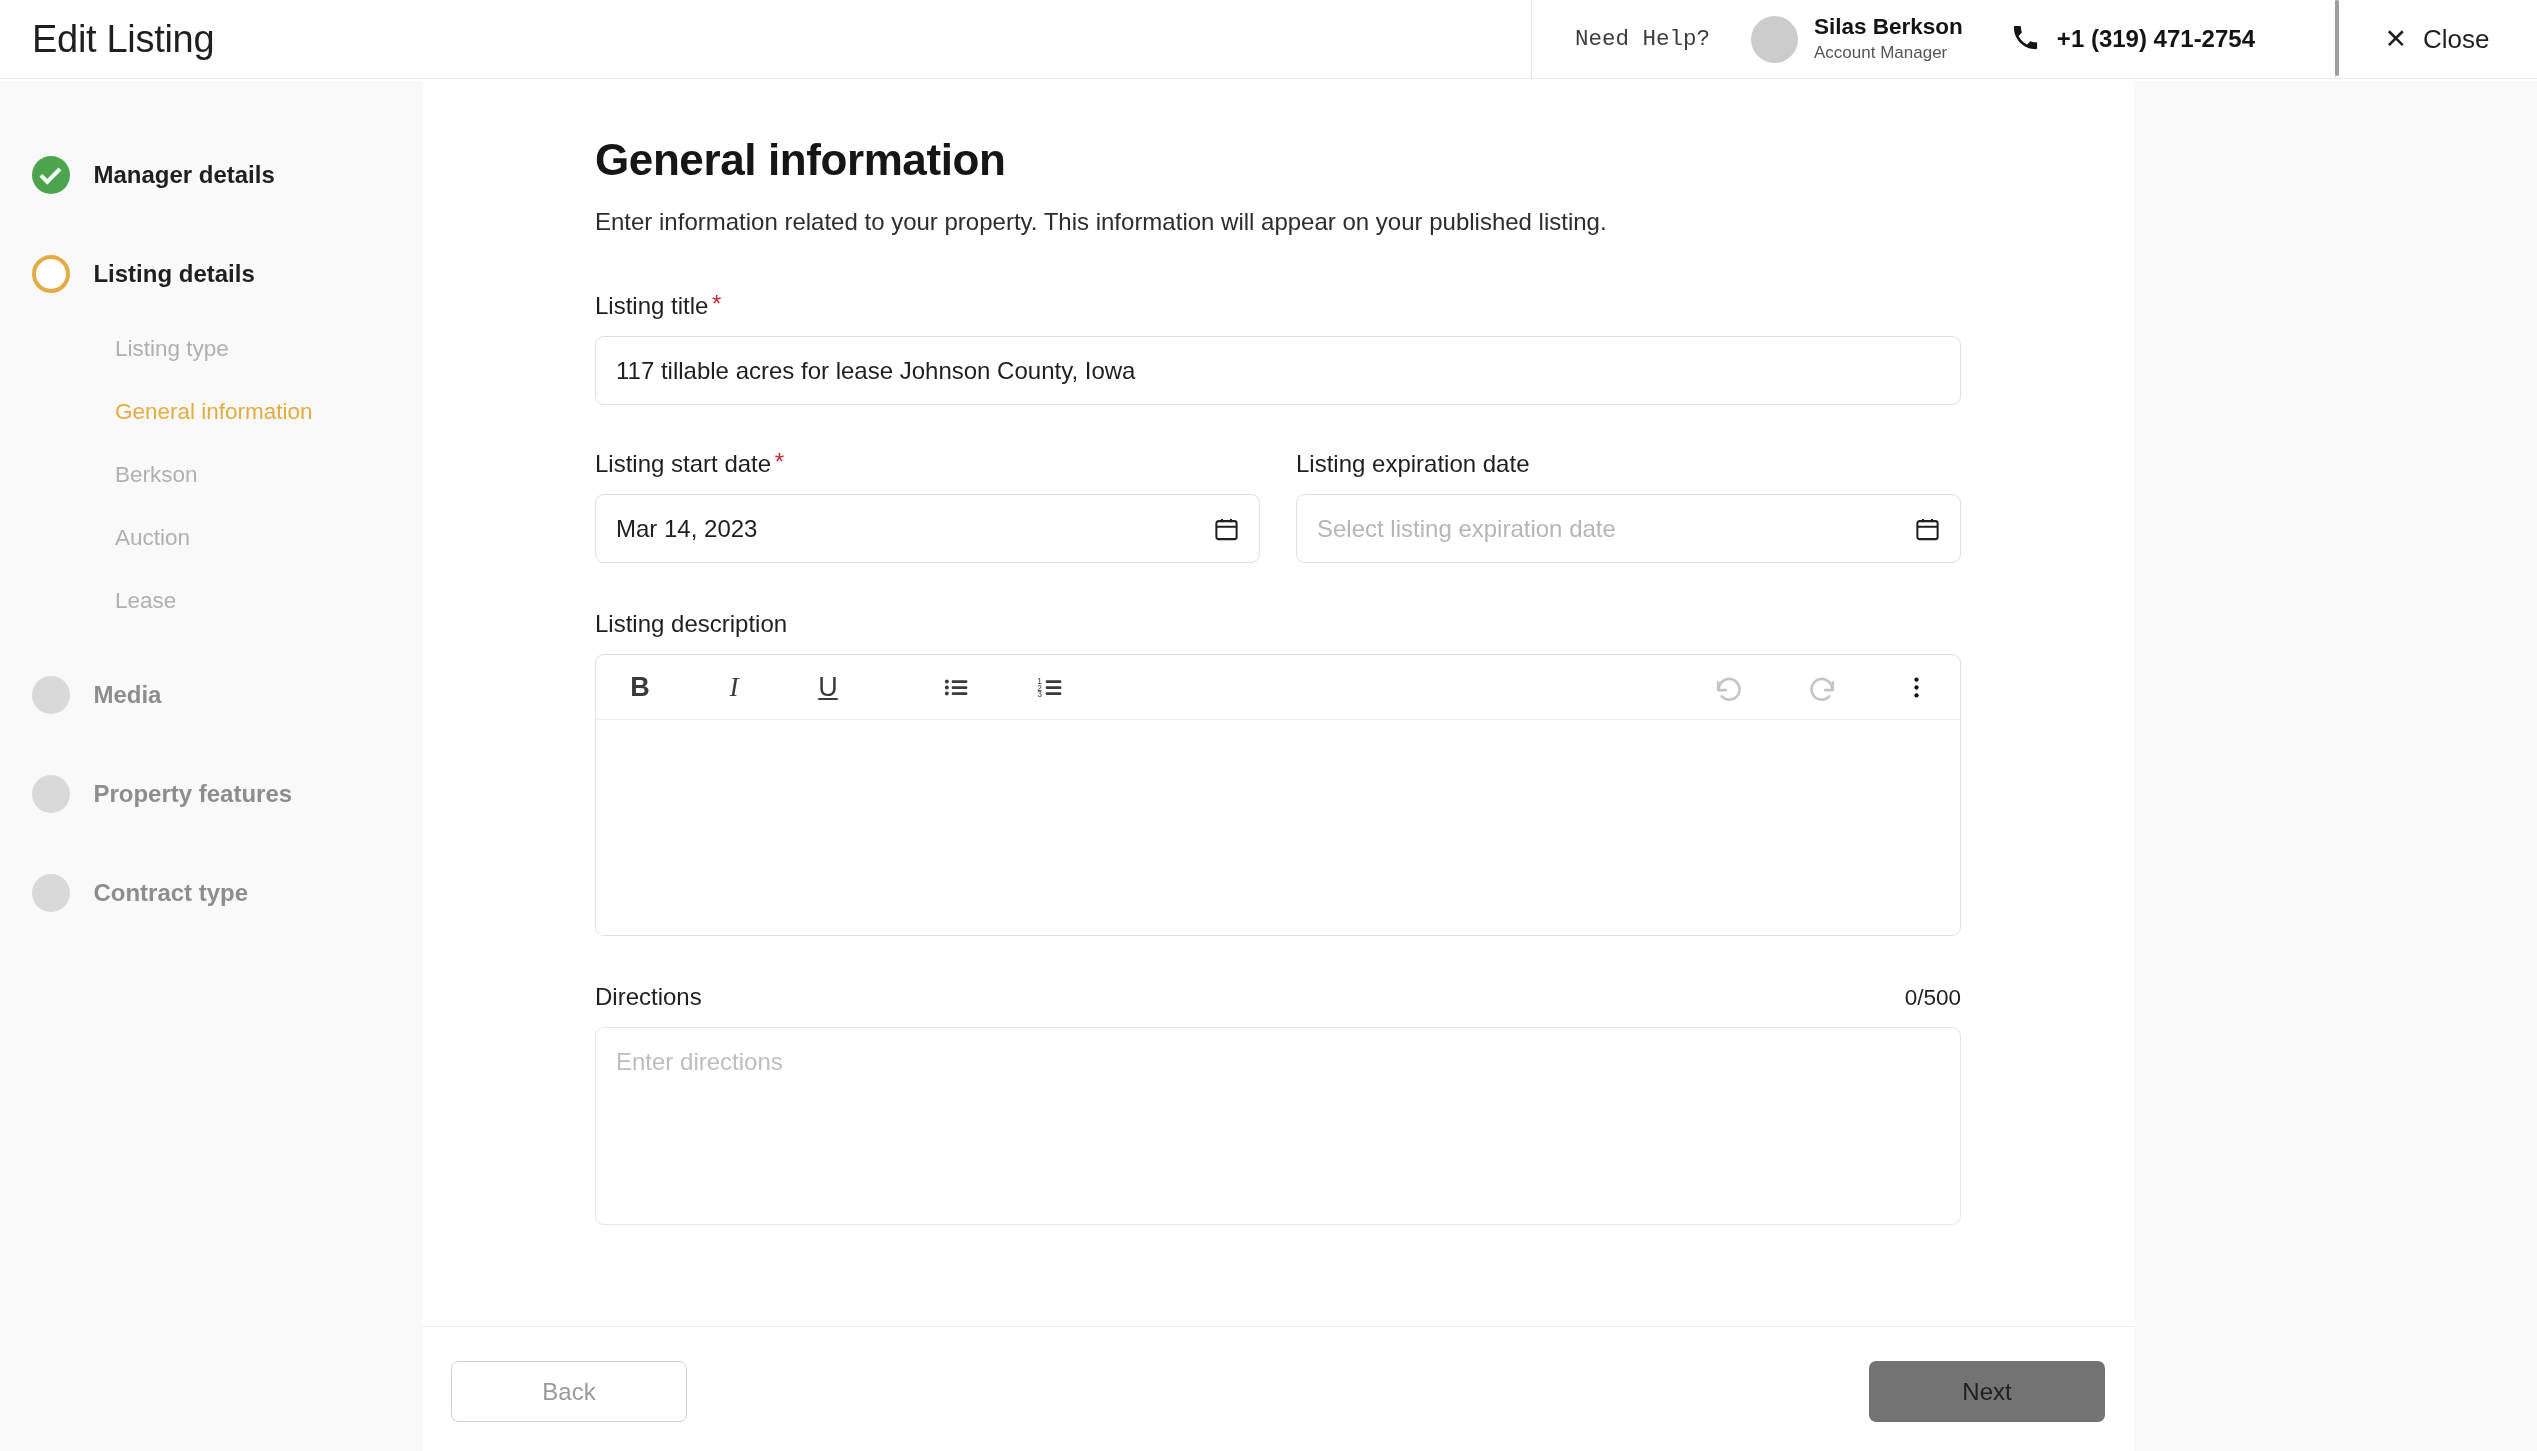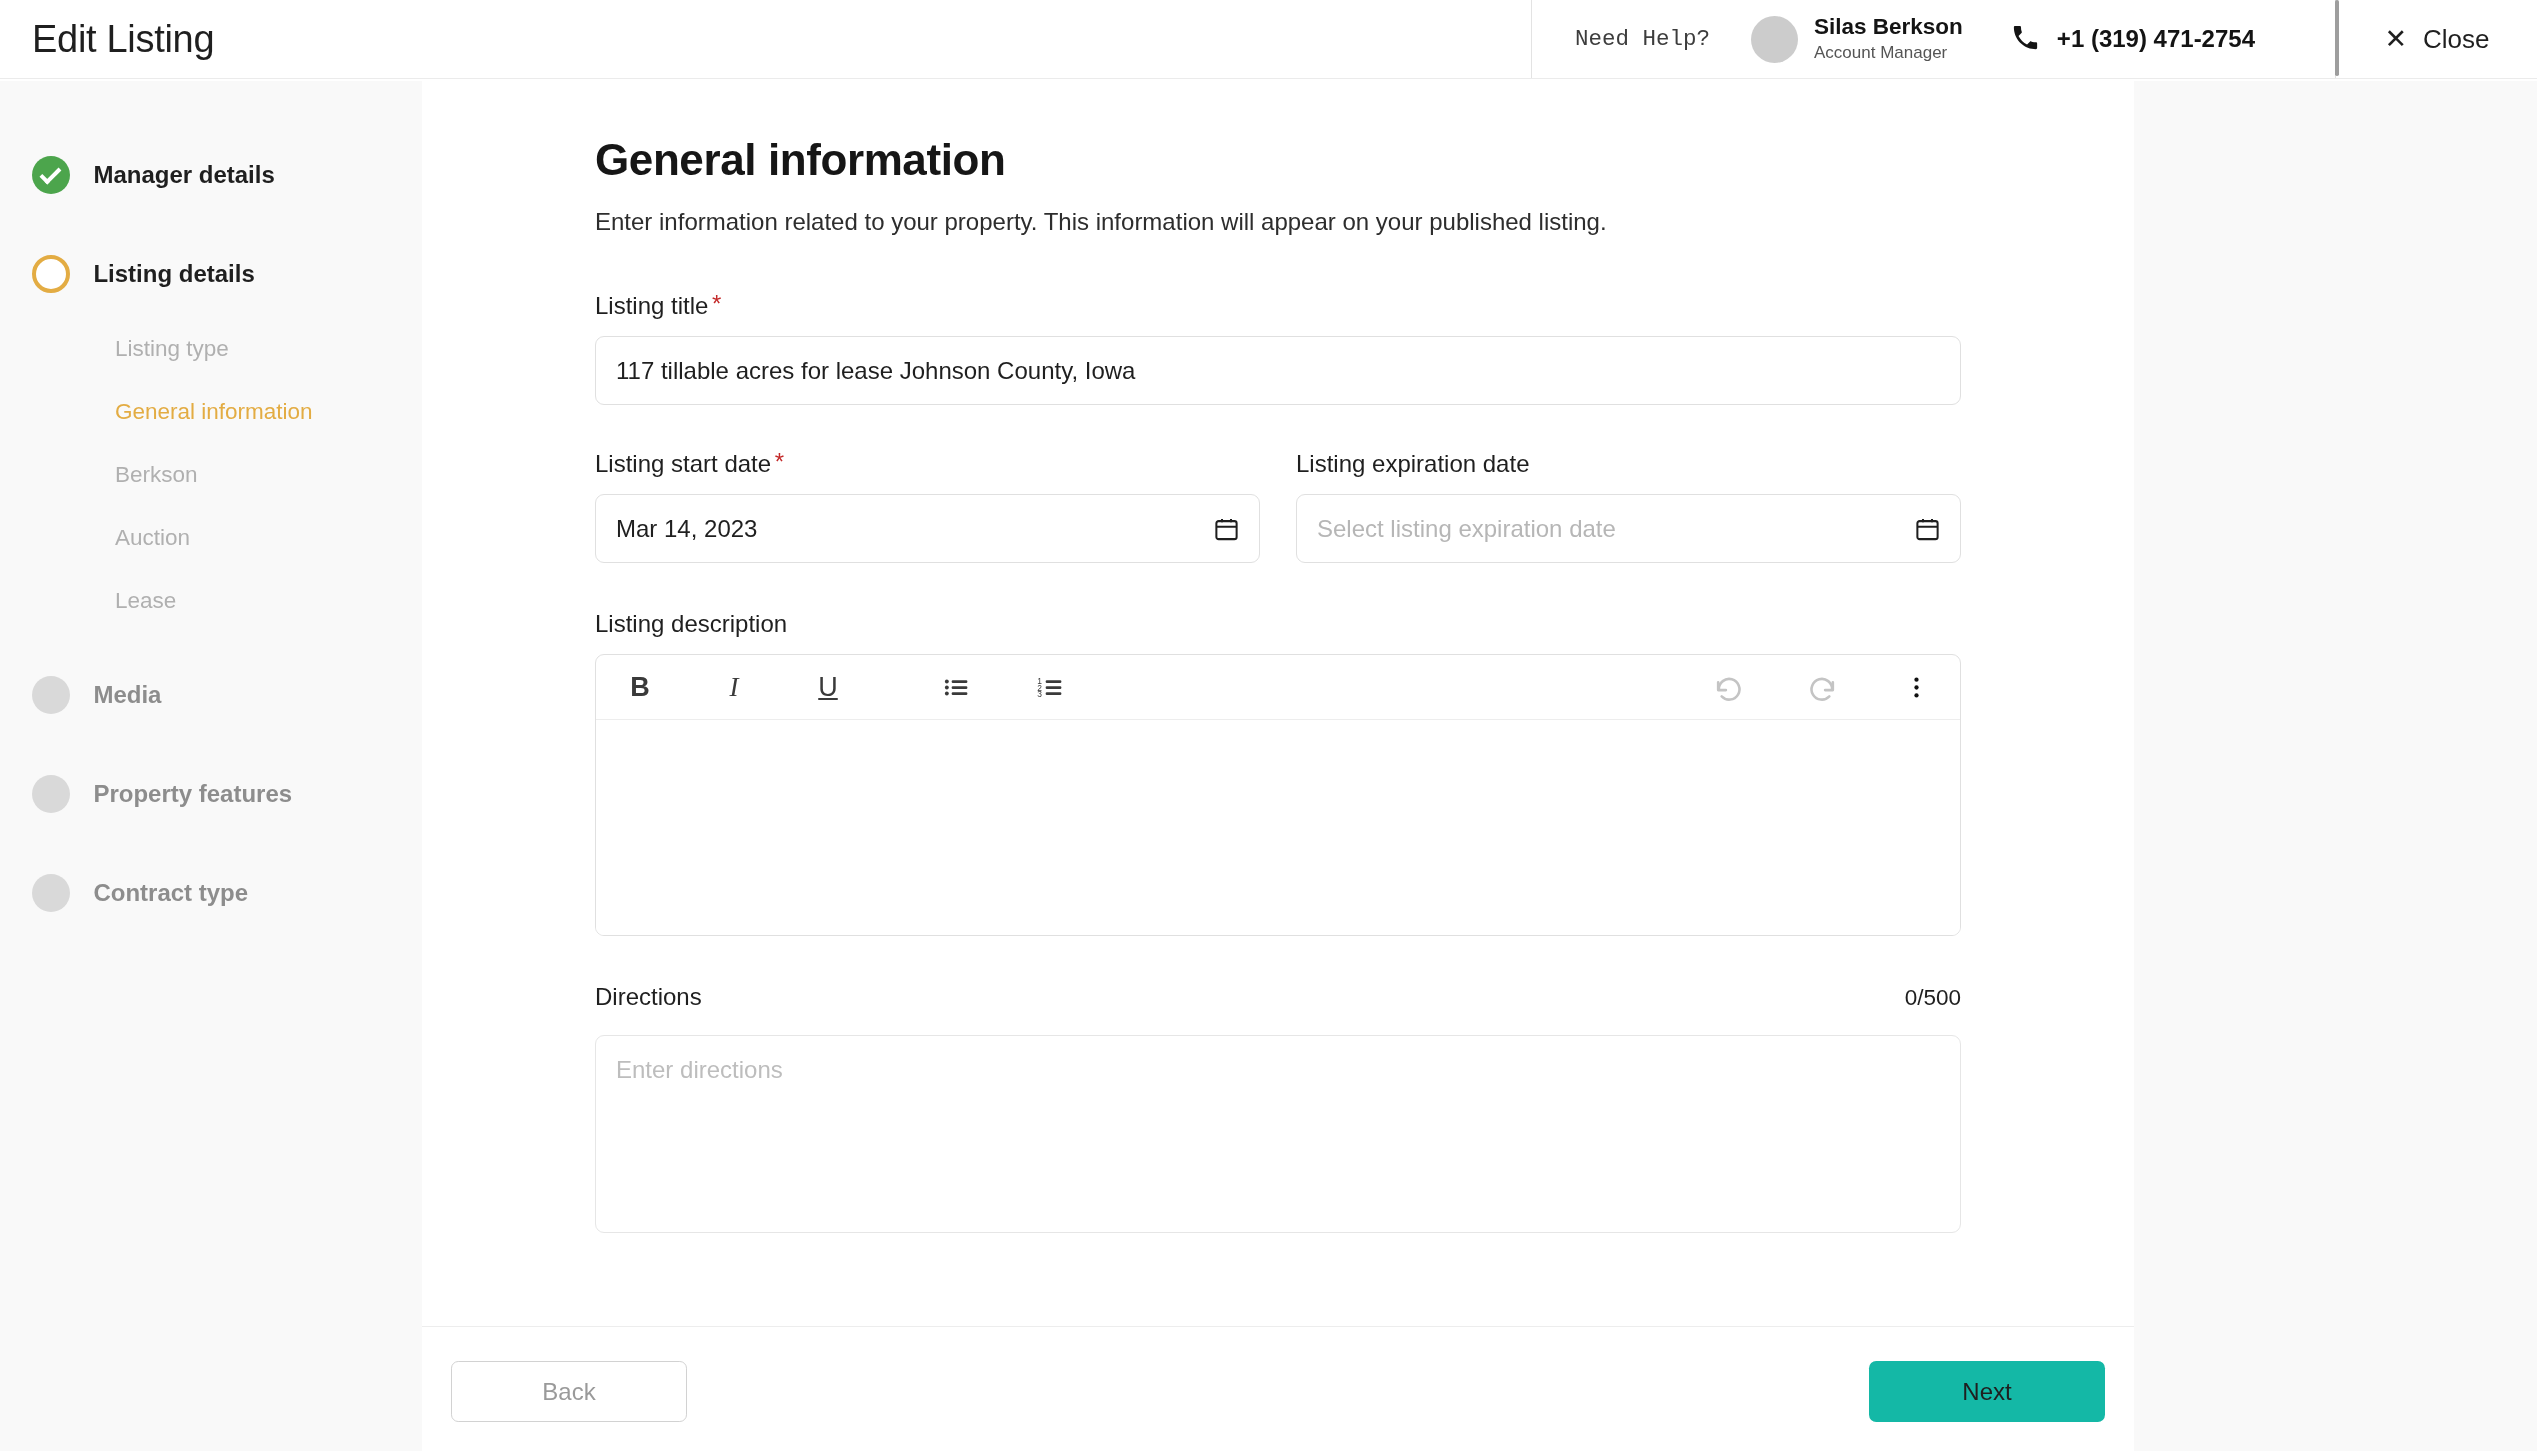--- a/index.html
+++ b/index.html
@@ -357,21 +357,21 @@
     background: #ffffff;
     font-size: 24px;
     color: #9a9a9a;
     font-family: inherit;
     cursor: pointer;
   }
   .btn-next {
     width: 236px; height: 61px;
     border: none;
     border-radius: 7.2px;
-    background: #14b8a6;
+    background: #737373;
     font-size: 24px;
     color: #1f1f1f;
     font-family: inherit;
     cursor: pointer;
   }
 
   
   .right-pane {
     position: absolute;
     left: 2134px;
@@ -587,21 +587,21 @@
               </svg>
             </button>
           </div>
 
           <div class="editor-body"></div>
         </div>
       </div>
 
       <div class="dir-section">
         <div class="dir-head">
-          <span class="field-label" style="margin-bottom:8px">Directions</span>
+          <span class="field-label" style="margin-bottom:0">Directions</span>
           <span class="char-count">0/500</span>
         </div>
         <textarea class="dir-area" placeholder="Enter directions" style=""></textarea>
       </div>
 
     </div>
   </div>
 
   <div class="right-pane"></div>
   <div class="scroll-thumb"></div>

